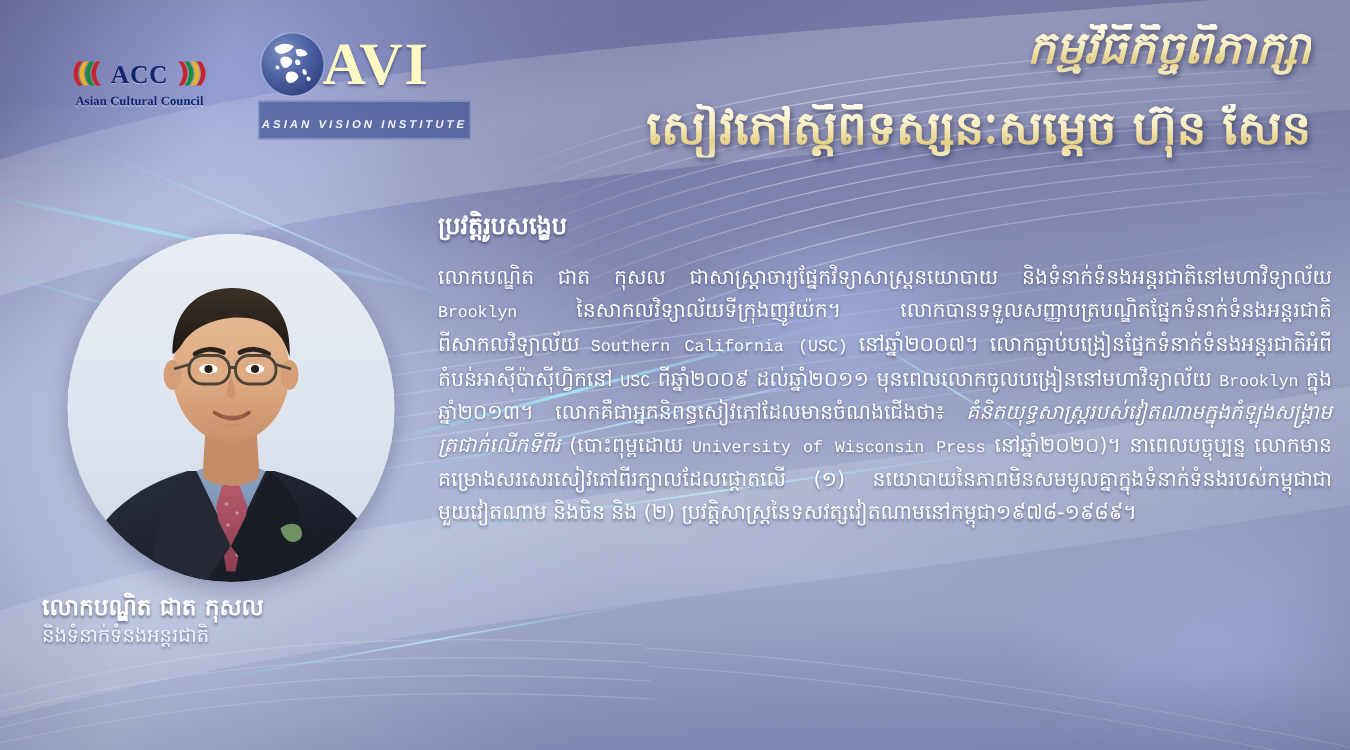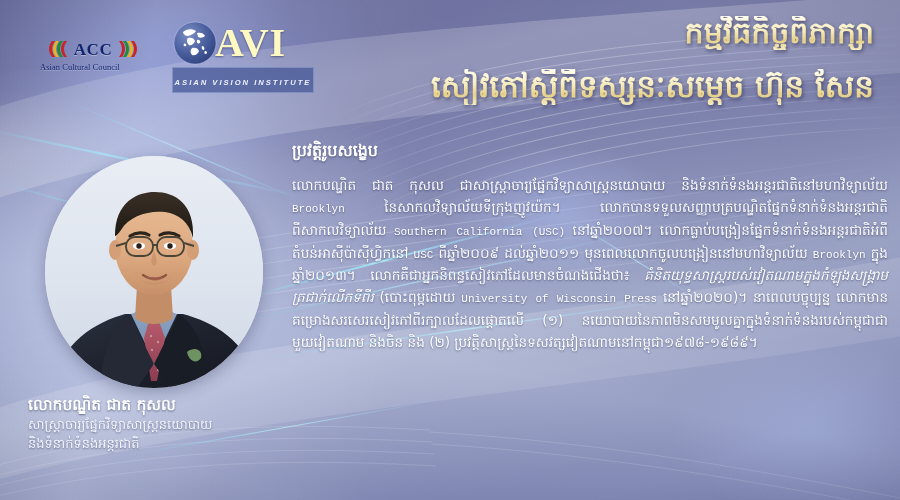--- a/index.html
+++ b/index.html
@@ -60,31 +60,31 @@
   .bg-vignette {
     position: absolute; inset: 0;
     background: radial-gradient(ellipse 96% 96% at 50% 48%,
       rgba(0,0,0,0) 56%, rgba(40,42,72,0.26) 100%);
   }
   .bg-svg { position: absolute; inset: 0; width: 100%; height: 100%; }
 
   
   .logos { position: absolute; left: 40px; top: 14px; display: flex; align-items: flex-start; gap: 26px; }
 
-  .acc-logo { width: 106px; padding-top: 24px; }
+  .acc-logo { width: 106px; text-align: center; padding-top: 24px; }
   .acc-row { display: flex; align-items: center; justify-content: center; gap: 4px; }
   .acc-word {
     font-family: "Liberation Serif", "DejaVu Serif", serif;
     font-weight: bold; font-size: 17px; color: #10256e;
     letter-spacing: 0.5px; line-height: 1;
     text-shadow: 0 1px 0 rgba(255,255,255,0.35);
   }
   .acc-sub {
     font-family: "Liberation Serif", "DejaVu Serif", serif;
-    font-weight: normal; font-size: 8.4px; color: #10256e;
+    font-weight: bold; font-size: 8.4px; color: #10256e;
     margin-top: 3px; letter-spacing: 0.1px;
     text-shadow: 0 1px 0 rgba(255,255,255,0.3);
   }
 
   .avi-logo { width: 142px; padding-top: 6px; }
   .avi-top { display: flex; align-items: center; gap: 1px; height: 45px; }
   .avi-letters {
     font-family: "Liberation Serif", "DejaVu Serif", serif;
     font-size: 40px; line-height: 1; color: #fef9c3;
     letter-spacing: 1px; margin-left: -4px;
@@ -114,21 +114,21 @@
     font-family: "DejaVu Sans", sans-serif;
     font-weight: bold;
     line-height: 1.14;
     color: #f6efc6;
     background: linear-gradient(180deg, #fffdf0 0%, #f7edbe 42%, #e6d089 72%, #f5ecc2 100%);
     -webkit-background-clip: text;
     background-clip: text;
     -webkit-text-fill-color: transparent;
     filter: drop-shadow(1px 2px 2px rgba(32,34,70,0.62));
   }
-  .title-line-1 { font-size: 30px; }
+  .title-line-1 { font-size: 30px; font-style: italic; }
   .title-line-2 { font-size: 31px; margin-top: 19px; }
 
   
   .left-col {
     position: absolute; left: 28px; top: 156px;
     width: 252px; text-align: left;
   }
   .portrait-wrap {
     width: 218px; height: 232px; margin: 0 auto;
     position: relative;
@@ -428,21 +428,20 @@
           <path d="M 98 119 C 105 124, 115 124, 121 119" stroke="#8e5742" stroke-width="2.4" fill="none" stroke-linecap="round"></path>
           <path d="M 101 121 C 106 126, 114 126, 119 121" fill="#a8604f" opacity="0.5"></path>
 
           <path d="M 88 112 C 95 134, 124 134, 131 112 C 126 132, 92 132, 88 112 Z" fill="#b8805c" opacity="0.28"></path>
         </svg>
       </div>
     </div>
 
     <div class="caption">
       <div class="caption-name">លោកបណ្ឌិត ជាត កុសល</div>
-      <div class="caption-role">សាស្ត្រាចារ្យផ្នែកវិទ្យាសាស្ត្រនយោបាយ</div>
       <div class="caption-role">និងទំនាក់ទំនងអន្តរជាតិ</div>
     </div>
   </div>
 
   <div class="bio-col">
     <div class="bio-heading">ប្រវត្តិរូបសង្ខេប</div>
     <div class="bio-body" id="bio-body"><span>លោកបណ្ឌិត ជាត កុសល ជាសាស្ត្រាចារ្យផ្នែកវិទ្យាសាស្ត្រនយោបាយ និងទំនាក់ទំនងអន្តរជាតិនៅមហាវិទ្យាល័យ </span><span class="latin">Brooklyn</span><span> នៃសាកលវិទ្យាល័យទីក្រុងញូវយ៉ក។ លោកបានទទួលសញ្ញាបត្របណ្ឌិតផ្នែកទំនាក់ទំនងអន្តរជាតិពីសាកលវិទ្យាល័យ </span><span class="latin">Southern California (USC)</span><span> នៅឆ្នាំ២០០៧។ លោកធ្លាប់បង្រៀនផ្នែកទំនាក់ទំនងអន្តរជាតិអំពីតំបន់អាស៊ីប៉ាស៊ីហ្វិកនៅ </span><span class="latin">USC</span><span> ពីឆ្នាំ២០០៩ ដល់ឆ្នាំ២០១១ មុនពេលលោកចូលបង្រៀននៅមហាវិទ្យាល័យ </span><span class="latin">Brooklyn</span><span> ក្នុងឆ្នាំ២០១៣។ លោកគឺជាអ្នកនិពន្ធសៀវភៅដែលមានចំណងជើងថា៖ </span><span class="booktitle">គំនិតយុទ្ធសាស្ត្ររបស់វៀតណាមក្នុងកំឡុងសង្គ្រាមត្រជាក់លើកទីពីរ</span><span> (បោះពុម្ពដោយ </span><span class="latin">University of Wisconsin Press</span><span> នៅឆ្នាំ២០២០)។ នាពេលបច្ចុប្បន្ន លោកមានគម្រោងសរសេរសៀវភៅពីរក្បាលដែលផ្តោតលើ (១) នយោបាយនៃភាពមិនសមមូលគ្នាក្នុងទំនាក់ទំនងរបស់កម្ពុជាជាមួយវៀតណាម និងចិន និង (២) ប្រវត្តិសាស្ត្រនៃទសវត្សវៀតណាមនៅកម្ពុជា១៩៧៨-១៩៨៩។</span></div>
   </div>
 
 </div>

